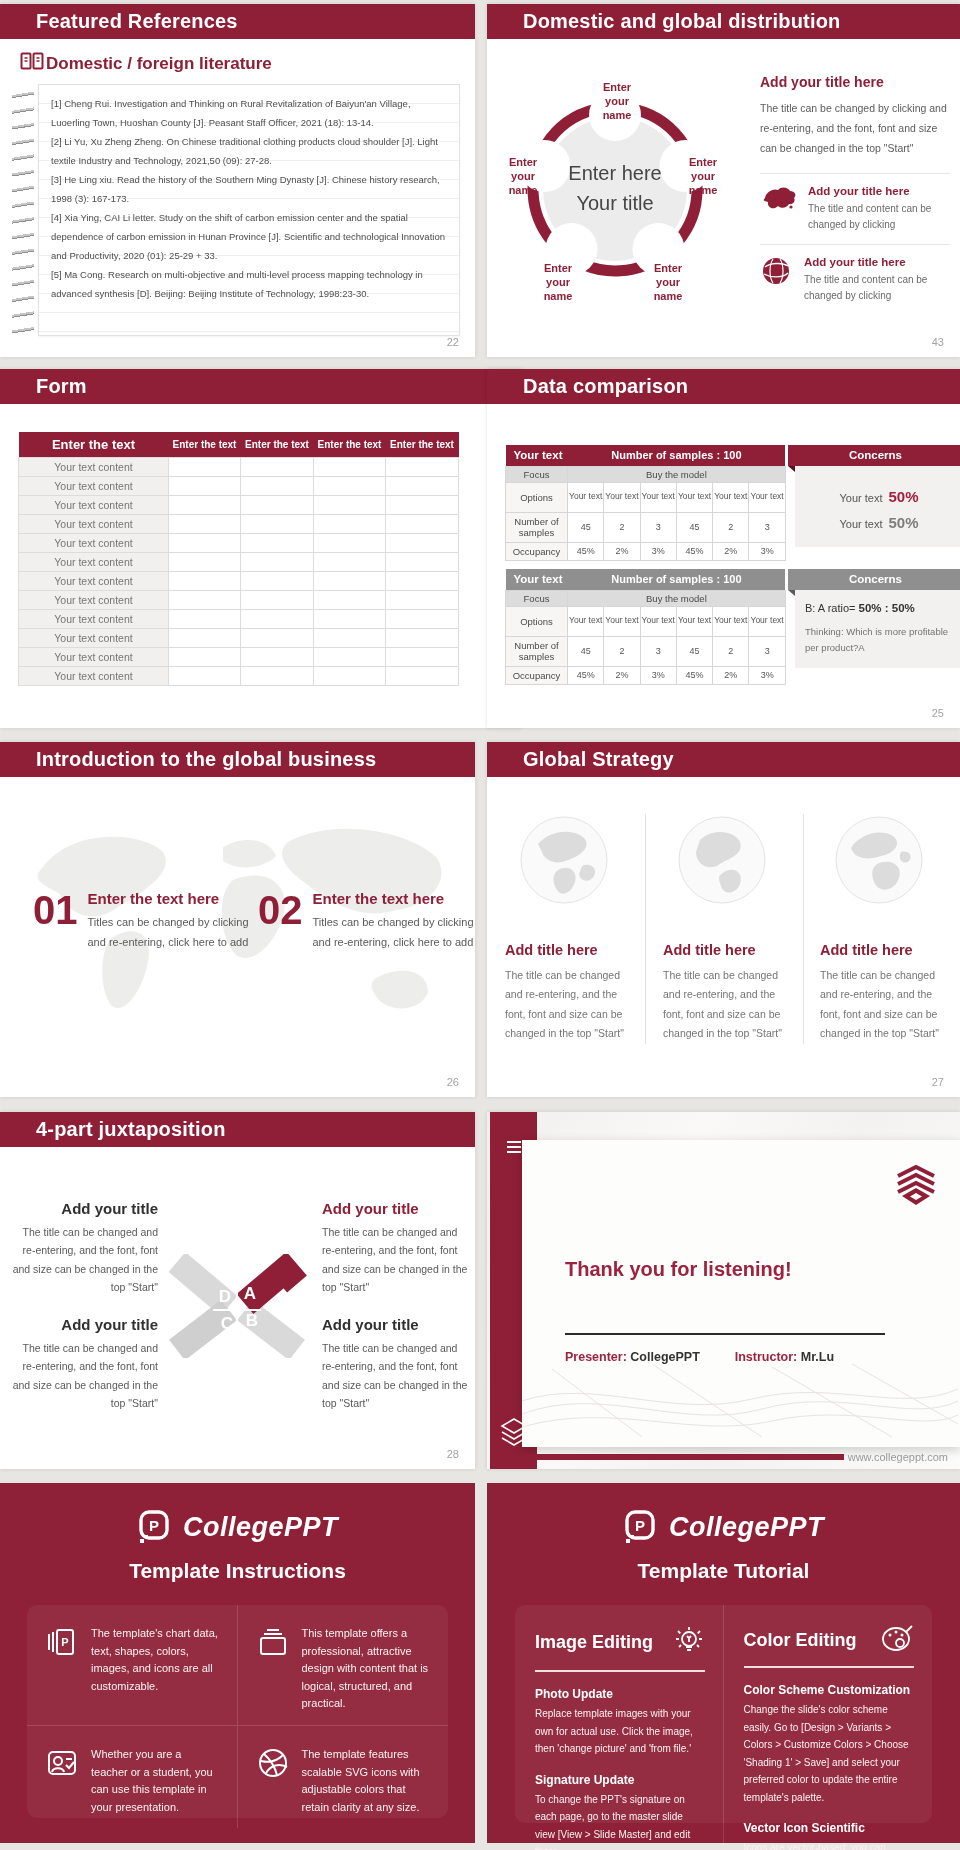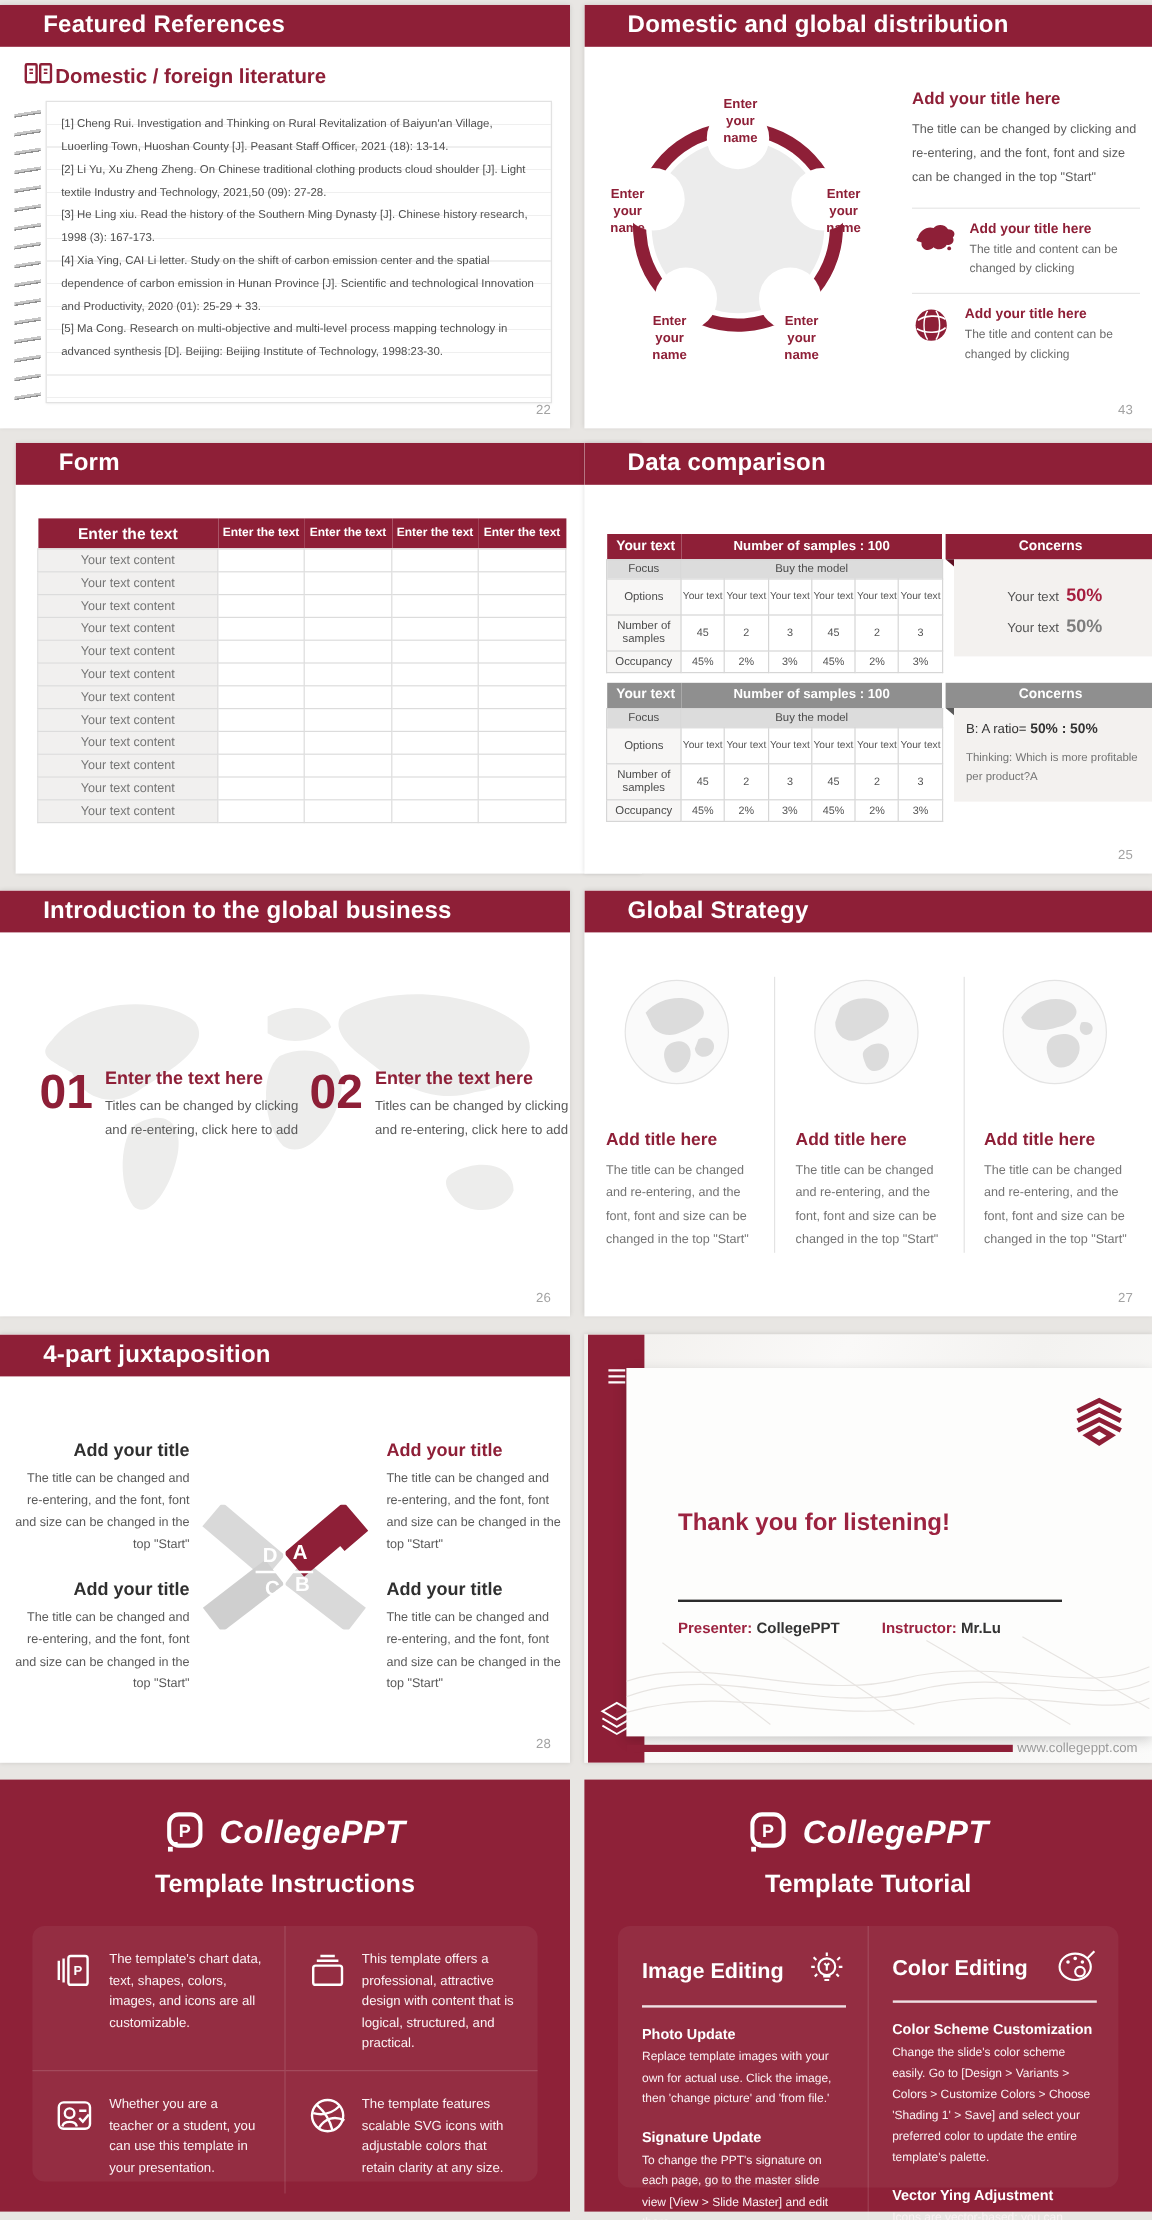--- a/index.html
+++ b/index.html
@@ -133,20 +133,24 @@
         <circle cx="49.6" cy="122.1" r="26" fill="#fff"></circle>
         <circle cx="190.4" cy="122.1" r="26" fill="#fff"></circle>
         <circle cx="76.5" cy="205" r="26" fill="#fff"></circle>
         <circle cx="163.5" cy="205" r="26" fill="#fff"></circle>
       </svg>
       <div class="c-label" style="left:96px;top:37px">Enter your name</div>
       <div class="c-label" style="left:2px;top:112px">Enter your name</div>
       <div class="c-label" style="left:182px;top:112px">Enter your name</div>
       <div class="c-label" style="left:37px;top:218px">Enter your name</div>
       <div class="c-label" style="left:147px;top:218px">Enter your name</div>
+      <div class="c-center">
+        <div>Enter here</div>
+        <div>Your title</div>
+      </div>
     </div>
     <div class="r-panel">
       <h3>Add your title here</h3>
       <div class="body">The title can be changed by clicking and re-entering, and the font, font and size can be changed in the top "Start"</div>
       <div style="height:14px"></div>
       <div class="mini">
         <span class="ico">
           <svg width="38" height="28" viewBox="0 0 38 28">
               <path d="M5,13 C6,7 13,3 18,5 C21,1 28,2 30,6 C35,6 37,10 34,13 C36,16 33,20 29,19 C27,23 21,24 18,21 C13,26 7,22 8,17 C3,16 3,15 5,13 Z" fill="#8e1f37"></path>
               <circle cx="31" cy="22" r="1.6" fill="#8e1f37"></circle>
@@ -167,21 +171,21 @@
         </span>
         <div>
           <h4>Add your title here</h4>
           <p>The title and content can be changed by clicking</p>
         </div>
       </div>
     </div>
     <div class="pagenum">43</div>
   </div>
 
-  <div class="slide" style="left:13px;top:369px;width:522px;height:359px">
+  <div class="slide" style="left:0;top:369px;width:522px;height:359px">
     <div class="bar">Form</div>
     <table class="form">
       <colgroup>
           <col style="width:150px">
           <col style="width:72px">
           <col style="width:73px">
           <col style="width:72px">
           <col style="width:73px">
         </colgroup>
       <thead>
@@ -629,19 +633,19 @@
                 <circle cx="16" cy="9" r="1.5" fill="#fff" stroke="none"></circle>
                 <circle cx="22" cy="12" r="1.5" fill="#fff" stroke="none"></circle>
                 <circle cx="20" cy="20" r="4"></circle>
                 <path d="M26,9 l6,-6"></path>
               </svg>
           </span>
         </div>
         <div class="ul"></div>
         <h5>Color Scheme Customization</h5>
         <p>Change the slide's color scheme easily. Go to [Design &gt; Variants &gt; Colors &gt; Customize Colors &gt; Choose 'Shading 1' &gt; Save] and select your preferred color to update the entire template's palette.</p>
-        <h5>Vector Ying Adjustment</h5>
+        <h5>Vector Icon Scientific</h5>
         <p>Icons are vector-based; you can customize their colors by changing the fill and resize them without losing quality.</p>
       </div>
     </div>
   </div>
 
 </div>
 
 </body></html>

